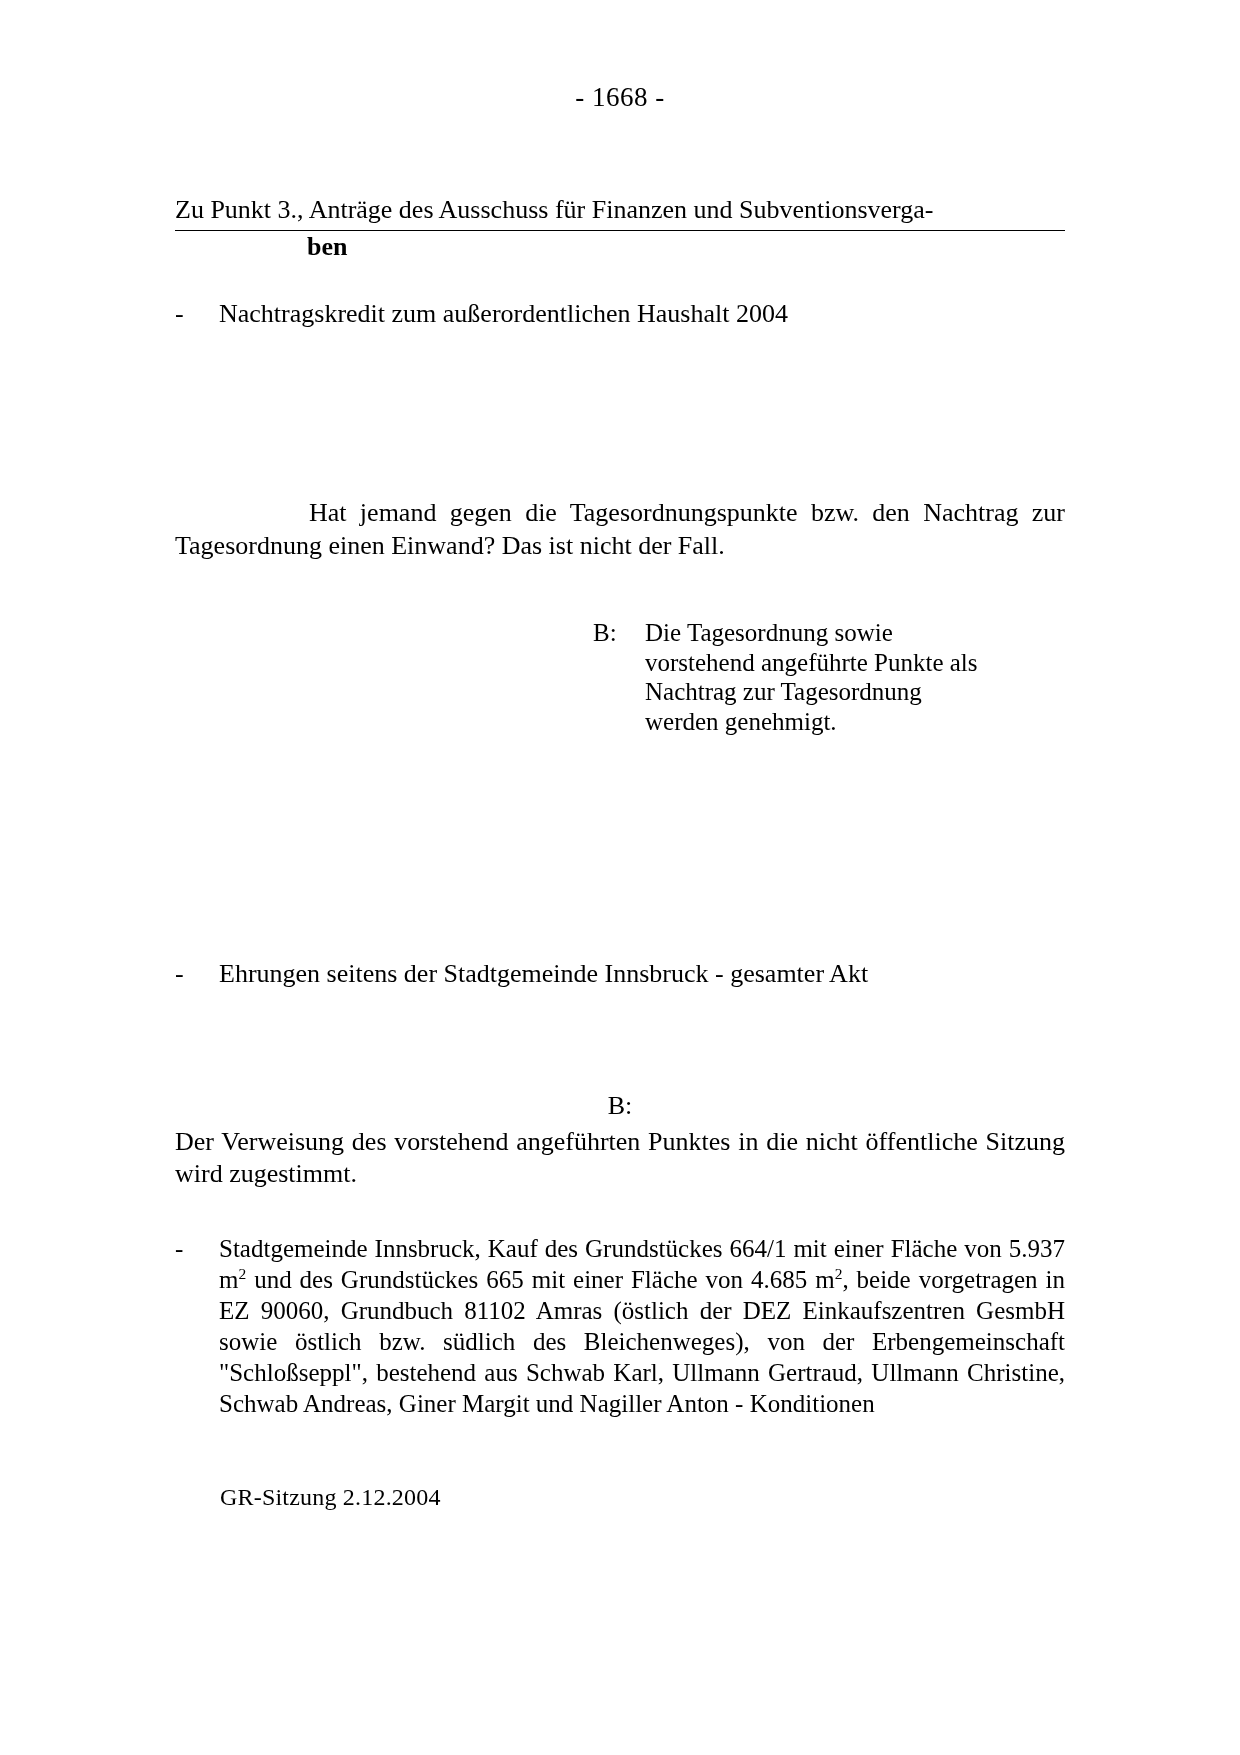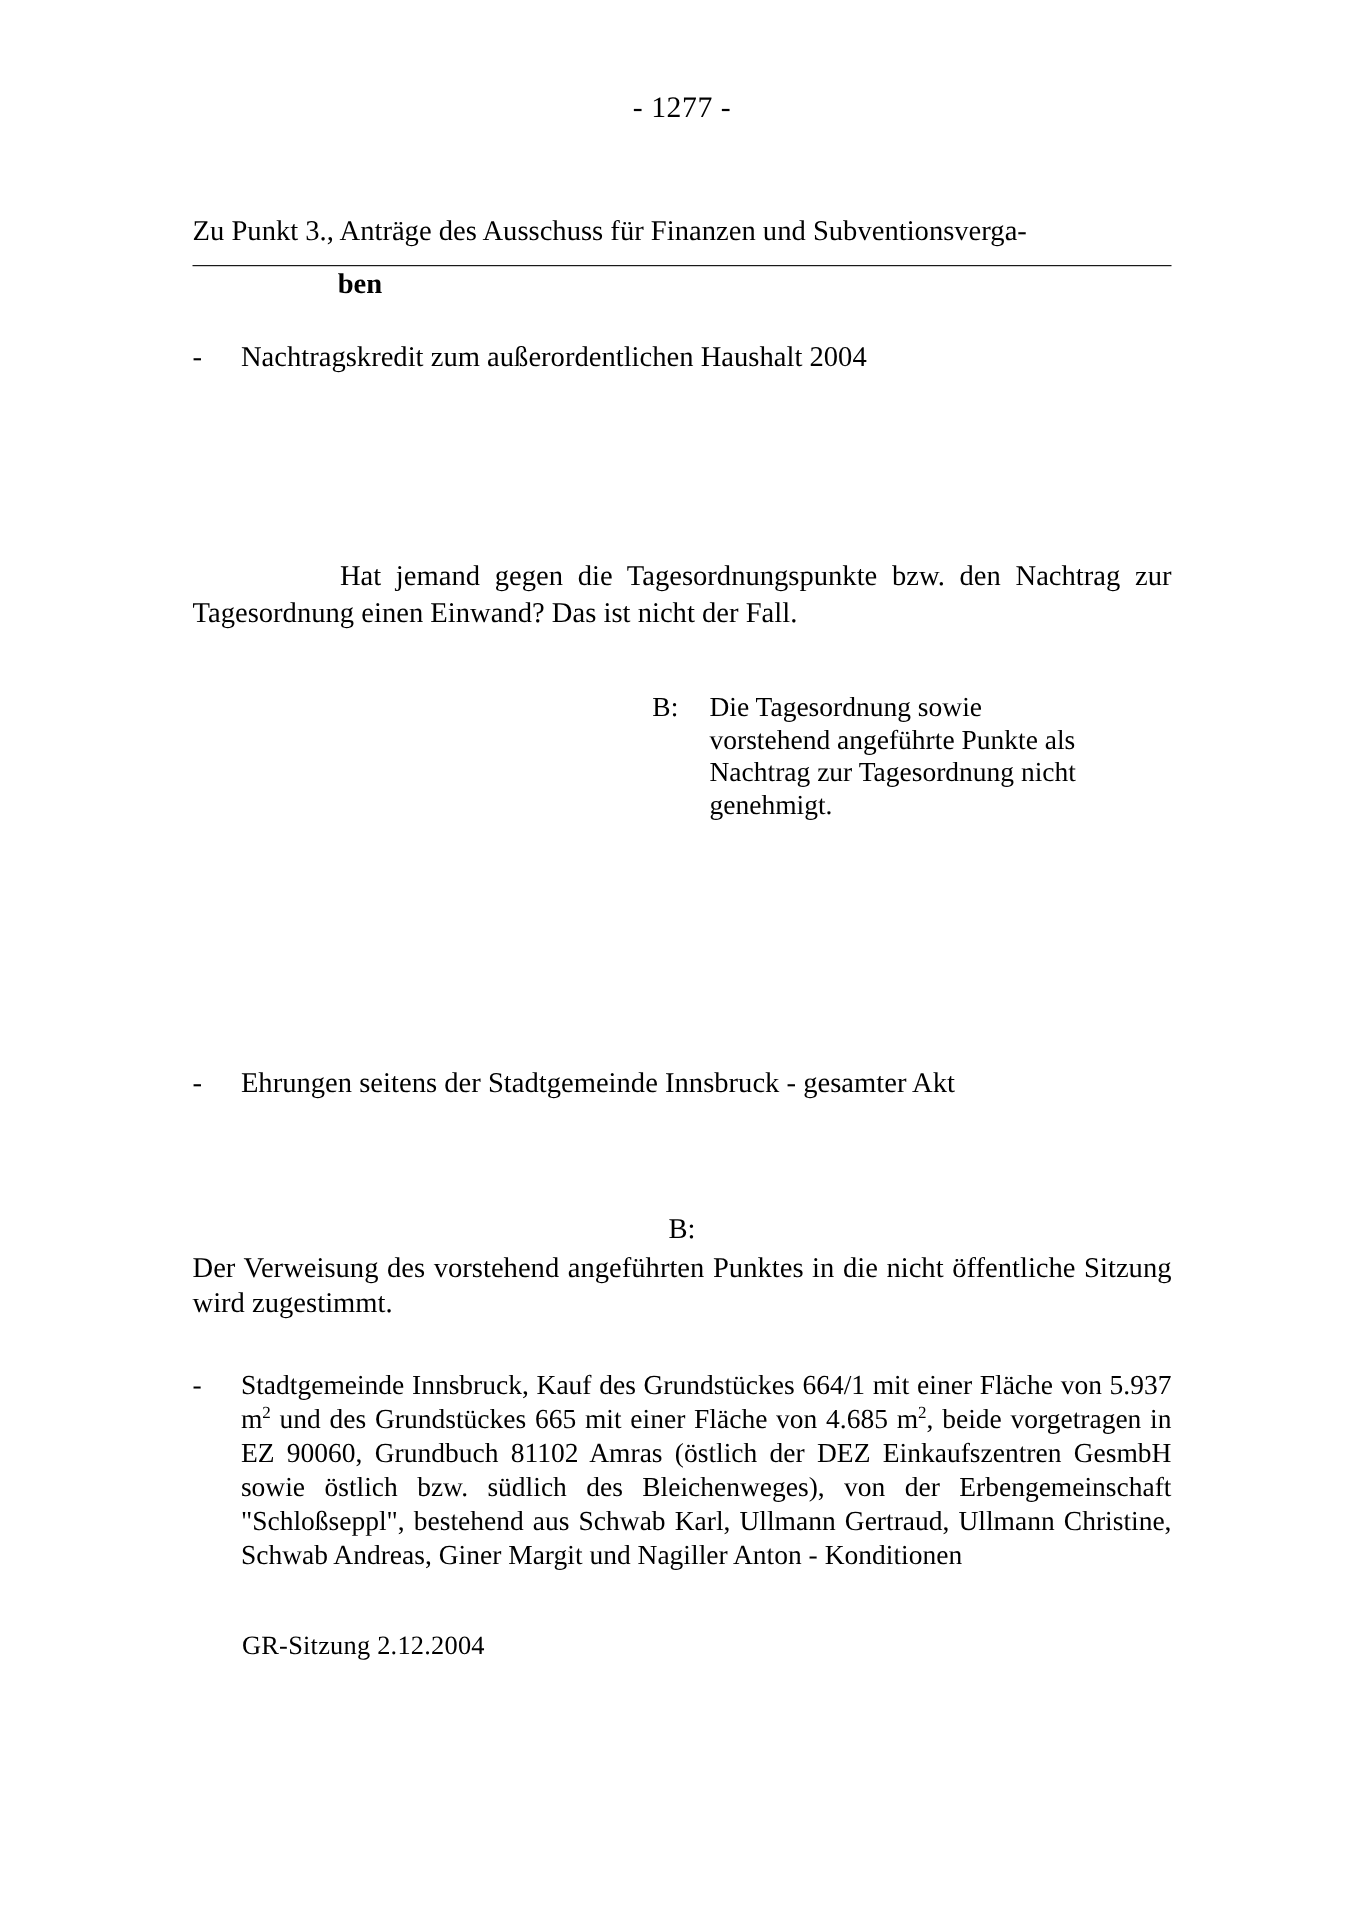--- a/index.html
+++ b/index.html
@@ -39,21 +39,21 @@
     font-size: 26px;
     line-height: 1.28;
   }
 
   .heading-row {
     margin-top: 80px;
   }
   .heading-underline {
     display: block;
     border-bottom: 1.2px solid #000;
-    padding-bottom: 15px;
+    padding-bottom: 4px;
   }
   .heading-line2 {
     padding-left: 132px;
     display: block;
   }
 
   .dash-item {
     margin-top: 33px;
     display: flex;
   }
@@ -131,41 +131,41 @@
     margin-left: 45px;
   }
 </style>
 </head>
 <body>
 
 <div class="page">
 
   <div class="content">
 
-    <div class="page-number">- 1277 -</div>
+    <div class="page-number">- 1668 -</div>
 
     <div class="block heading-row">
       <span class="heading-underline">Zu Punkt 3., Anträge des Ausschuss für Finanzen und Subventionsverga-</span>
     </div>
     <div class="block" style="margin-top:-1px;font-weight:bold;">
       <span class="heading-line2">ben</span>
     </div>
 
     <div class="block dash-item">
       <span class="dash-mark">-</span>
       <span class="dash-text">Nachtragskredit zum außerordentlichen Haushalt 2004</span>
     </div>
 
     <div class="gap-large"></div>
 
     <div class="block para para-indent">Hat jemand gegen die Tagesordnungspunkte bzw. den Nachtrag zur Tagesordnung einen Einwand? Das ist nicht der Fall.</div>
 
     <div class="decision">
       <span class="decision-label">B:</span>
-      <span class="decision-text">Die Tagesordnung sowie vorstehend angeführte Punkte als Nachtrag zur Tagesordnung nicht genehmigt.</span>
+      <span class="decision-text">Die Tagesordnung sowie vorstehend angeführte Punkte als Nachtrag zur Tagesordnung werden genehmigt.</span>
     </div>
 
     <div class="gap-large"></div>
 
 
     <div class="gap-medium"></div>
 
 
     <div class="block dash-item">
       <span class="dash-mark">-</span>

